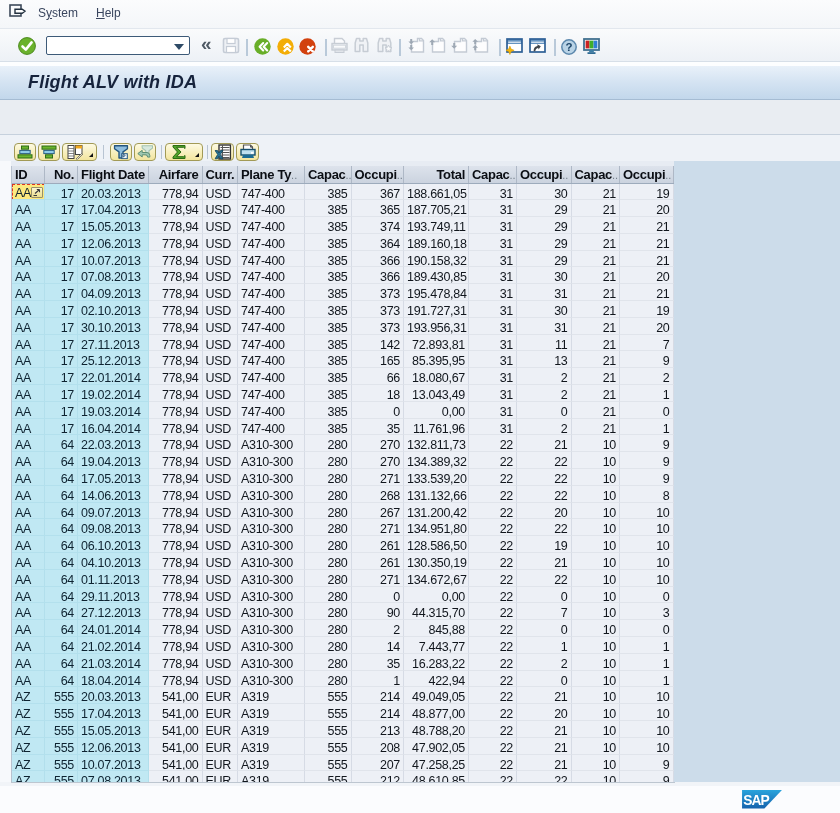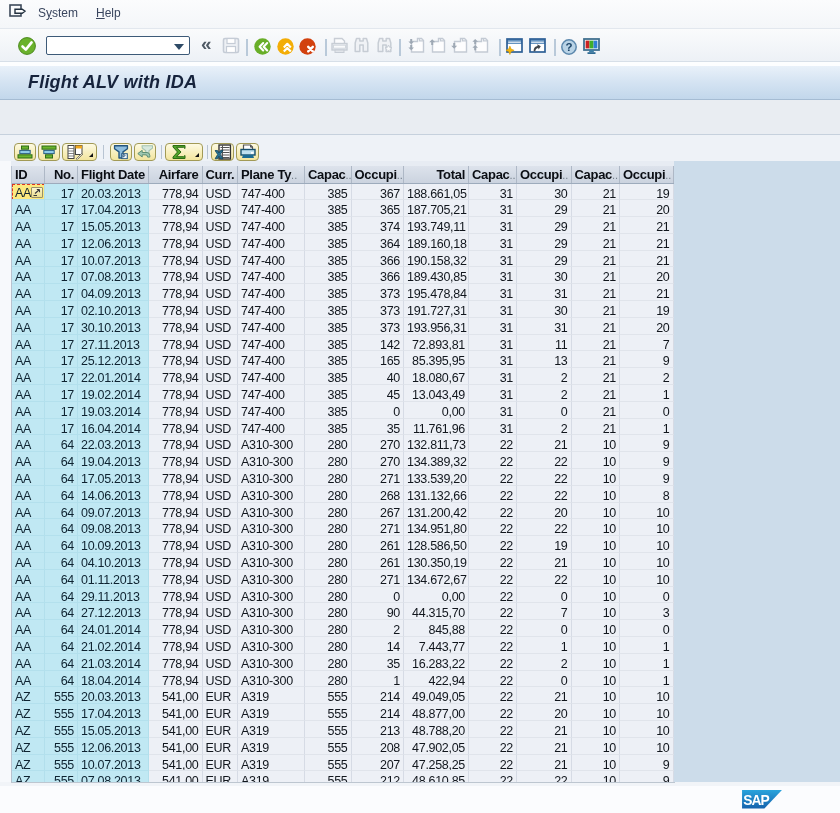--- a/index.html
+++ b/index.html
@@ -413,36 +413,36 @@
       <div class="dc ar" style="width:53.5px">9</div>
     </div>
 <div class="dr">
       <div class="dc al key" style="width:33px">AA</div>
       <div class="dc ar key" style="width:33px">17</div>
       <div class="dc al key" style="width:71px">22.01.2014</div>
       <div class="dc ar" style="width:53.5px">778,94</div>
       <div class="dc al" style="width:35.5px">USD</div>
       <div class="dc al" style="width:67px">747-400</div>
       <div class="dc ar" style="width:46.5px">385</div>
-      <div class="dc ar" style="width:52.5px">40</div>
+      <div class="dc ar" style="width:52.5px">66</div>
       <div class="dc ar" style="width:65px">18.080,67</div>
       <div class="dc ar" style="width:48px">31</div>
       <div class="dc ar" style="width:54.5px">2</div>
       <div class="dc ar" style="width:48.5px">21</div>
       <div class="dc ar" style="width:53.5px">2</div>
     </div>
 <div class="dr">
       <div class="dc al key" style="width:33px">AA</div>
       <div class="dc ar key" style="width:33px">17</div>
       <div class="dc al key" style="width:71px">19.02.2014</div>
       <div class="dc ar" style="width:53.5px">778,94</div>
       <div class="dc al" style="width:35.5px">USD</div>
       <div class="dc al" style="width:67px">747-400</div>
       <div class="dc ar" style="width:46.5px">385</div>
-      <div class="dc ar" style="width:52.5px">45</div>
+      <div class="dc ar" style="width:52.5px">18</div>
       <div class="dc ar" style="width:65px">13.043,49</div>
       <div class="dc ar" style="width:48px">31</div>
       <div class="dc ar" style="width:54.5px">2</div>
       <div class="dc ar" style="width:48.5px">21</div>
       <div class="dc ar" style="width:53.5px">1</div>
     </div>
 <div class="dr">
       <div class="dc al key" style="width:33px">AA</div>
       <div class="dc ar key" style="width:33px">17</div>
       <div class="dc al key" style="width:71px">19.03.2014</div>
@@ -558,21 +558,21 @@
       <div class="dc ar" style="width:52.5px">271</div>
       <div class="dc ar" style="width:65px">134.951,80</div>
       <div class="dc ar" style="width:48px">22</div>
       <div class="dc ar" style="width:54.5px">22</div>
       <div class="dc ar" style="width:48.5px">10</div>
       <div class="dc ar" style="width:53.5px">10</div>
     </div>
 <div class="dr">
       <div class="dc al key" style="width:33px">AA</div>
       <div class="dc ar key" style="width:33px">64</div>
-      <div class="dc al key" style="width:71px">10.09.2013</div>
+      <div class="dc al key" style="width:71px">06.10.2013</div>
       <div class="dc ar" style="width:53.5px">778,94</div>
       <div class="dc al" style="width:35.5px">USD</div>
       <div class="dc al" style="width:67px">A310-300</div>
       <div class="dc ar" style="width:46.5px">280</div>
       <div class="dc ar" style="width:52.5px">261</div>
       <div class="dc ar" style="width:65px">128.586,50</div>
       <div class="dc ar" style="width:48px">22</div>
       <div class="dc ar" style="width:54.5px">19</div>
       <div class="dc ar" style="width:48.5px">10</div>
       <div class="dc ar" style="width:53.5px">10</div>

